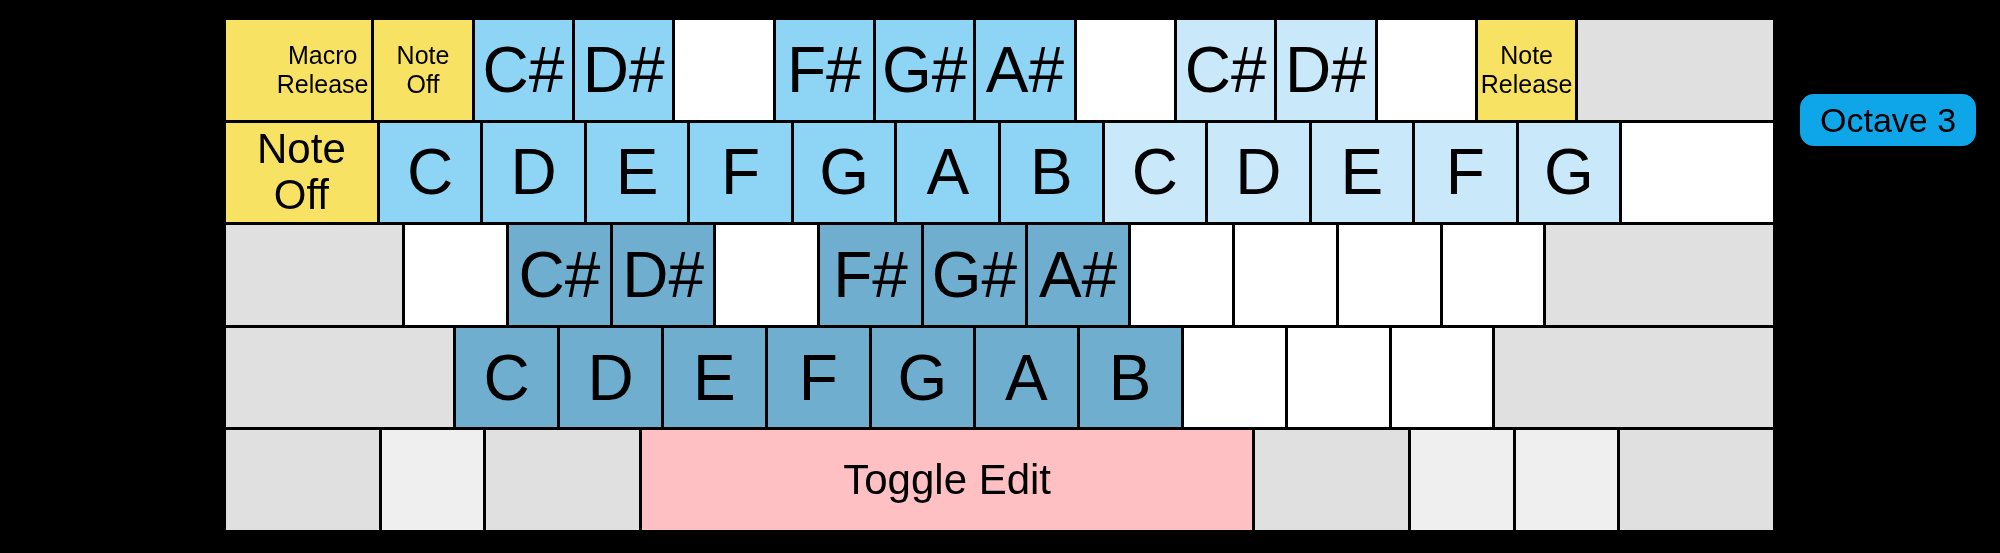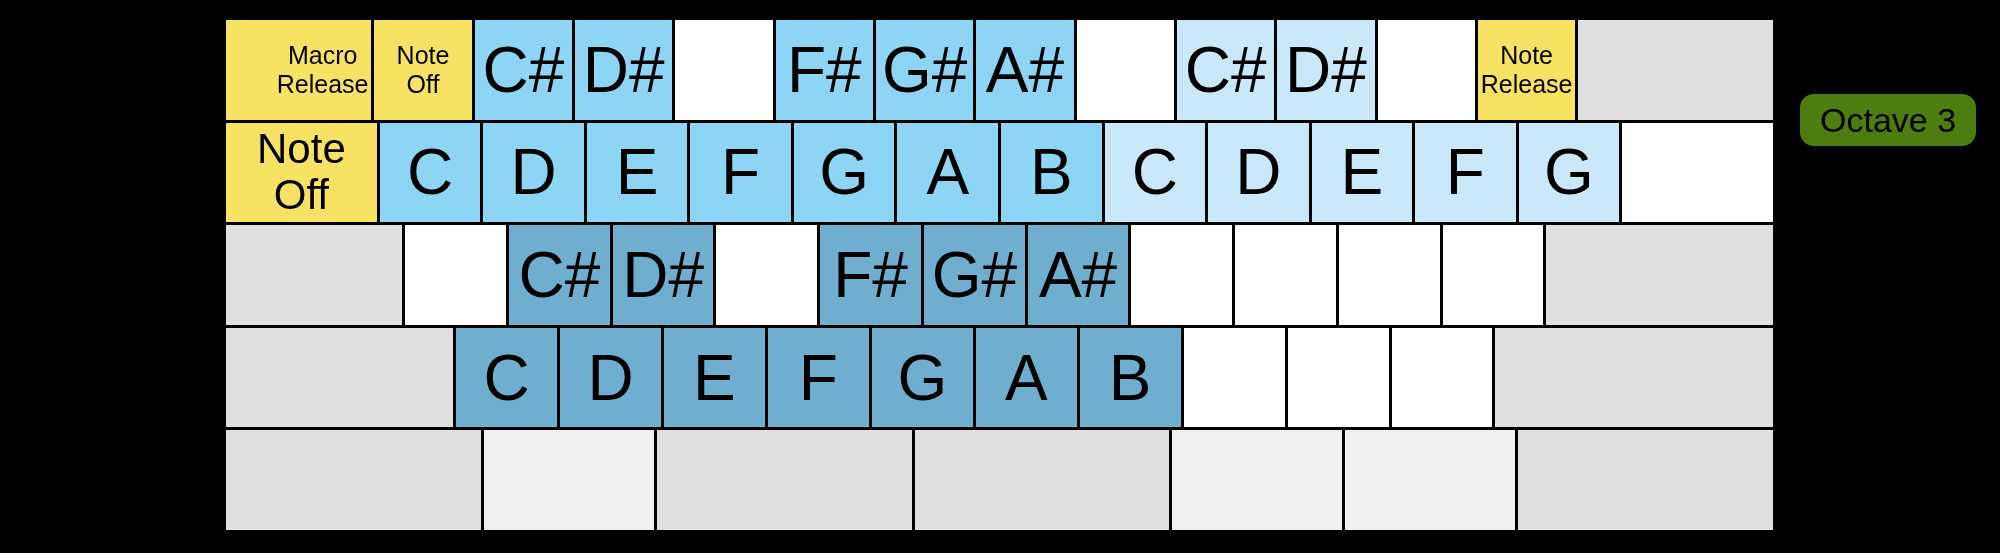--- a/index.html
+++ b/index.html
@@ -68,21 +68,21 @@
   .pill-octave1 { left: 16px;   top: 301px; }
   .pill-octave3 { left: 1800px; top: 94px;  }
 </style>
 </head>
 <body style="background: rgb(0, 0, 0);">
 
 <div class="canvas">
 
 
 
-  <div class="pill pill-octave3" style="background: #4d7c0f;">Octave 3</div>
+  <div class="pill pill-octave3" style="background: #0ea5e9;">Octave 3</div>
 
   <div class="keyboard" style="background: rgb(0, 0, 0);">
       <div class="kb-row">
         <div class="key size-small" style="flex: 1 1 0%; background: rgb(248, 226, 99); padding-left: 48px;">Macro
 Release</div>
         <div class="key size-small" style="flex: 1 1 0%; background: rgb(248, 226, 99);">Note
 Off</div>
         <div class="key size-note" style="flex: 1 1 0%; background: rgb(141, 212, 245);">C#</div>
         <div class="key size-note" style="flex: 1 1 0%; background: rgb(141, 212, 245);">D#</div>
         <div class="key size-note" style="flex: 1 1 0%; background: rgb(255, 255, 255);"></div>
@@ -140,20 +140,21 @@
         <div class="key size-note" style="flex: 1 1 0%; background: rgb(111, 174, 206);">B</div>
         <div class="key size-note" style="flex: 1 1 0%; background: rgb(255, 255, 255);"></div>
         <div class="key size-note" style="flex: 1 1 0%; background: rgb(255, 255, 255);"></div>
         <div class="key size-note" style="flex: 1 1 0%; background: rgb(255, 255, 255);"></div>
         <div class="key size-note" style="flex: 2.75 2.75 0%; background: rgb(224, 224, 224);"></div>
       </div>
       <div class="kb-row">
         <div class="key size-note" style="flex: 1.5 1.5 0%; background: rgb(224, 224, 224);"></div>
         <div class="key size-note" style="flex: 1 1 0%; background: rgb(239, 239, 239);"></div>
         <div class="key size-note" style="flex: 1.5 1.5 0%; background: rgb(224, 224, 224);"></div>
+        <div class="key size-large" style="flex: 6 6 0%; background: rgb(255, 192, 195);">Toggle Edit</div>
         <div class="key size-note" style="flex: 1.5 1.5 0%; background: rgb(224, 224, 224);"></div>
         <div class="key size-note" style="flex: 1 1 0%; background: rgb(239, 239, 239);"></div>
         <div class="key size-note" style="flex: 1 1 0%; background: rgb(239, 239, 239);"></div>
         <div class="key size-note" style="flex: 1.5 1.5 0%; background: rgb(224, 224, 224);"></div>
       </div>
     </div>
 
 </div>
 
 </body></html>

